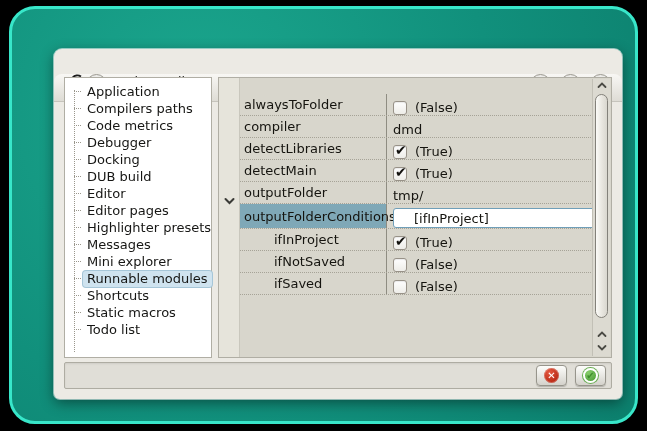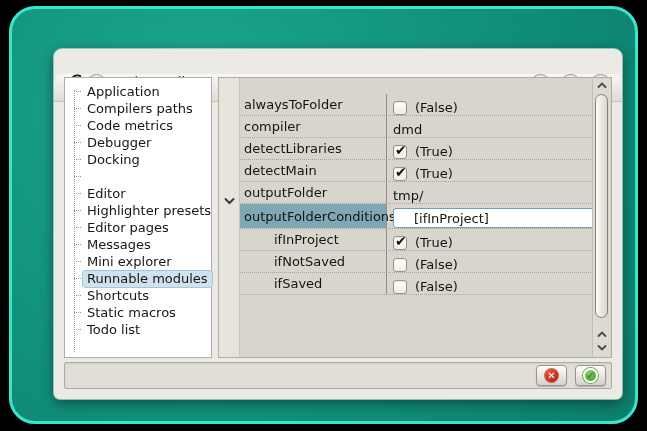--- a/index.html
+++ b/index.html
@@ -149,32 +149,33 @@
           <div class="tree-item">
     <span class="stub"></span>
     <span class="tree-label">Debugger</span>
   </div>
           <div class="tree-item">
     <span class="stub"></span>
     <span class="tree-label">Docking</span>
   </div>
           <div class="tree-item">
     <span class="stub"></span>
+    <span class="tree-label">DUB build</span>
   </div>
           <div class="tree-item">
     <span class="stub"></span>
     <span class="tree-label">Editor</span>
   </div>
           <div class="tree-item">
     <span class="stub"></span>
+    <span class="tree-label">Editor pages</span>
+  </div>
+          <div class="tree-item">
+    <span class="stub"></span>
     <span class="tree-label">Highlighter presets</span>
-  </div>
-          <div class="tree-item">
-    <span class="stub"></span>
-    <span class="tree-label">Editor pages</span>
   </div>
           <div class="tree-item">
     <span class="stub"></span>
     <span class="tree-label">Messages</span>
   </div>
           <div class="tree-item">
     <span class="stub"></span>
     <span class="tree-label">Mini explorer</span>
   </div>
           <div class="tree-item">

